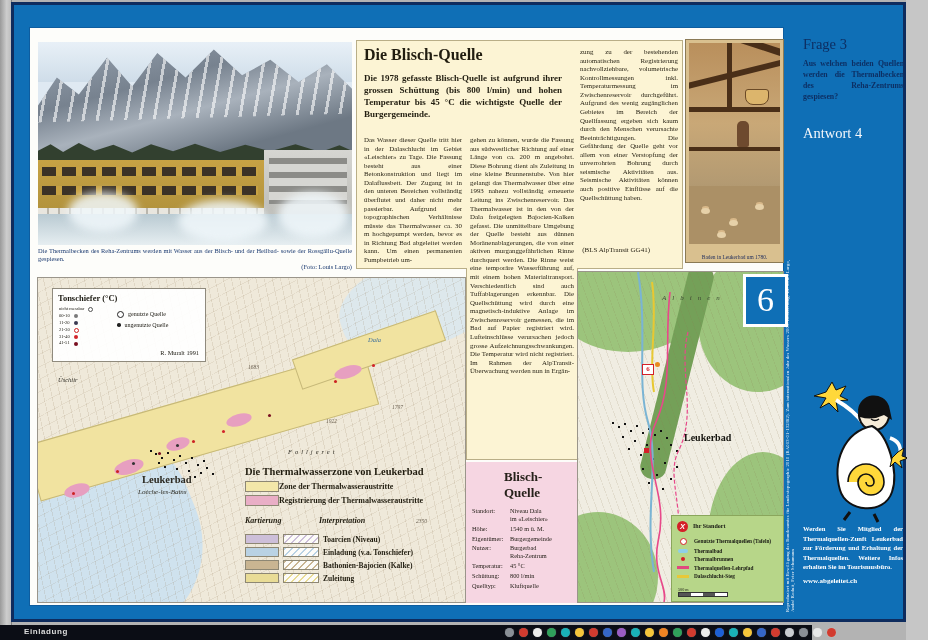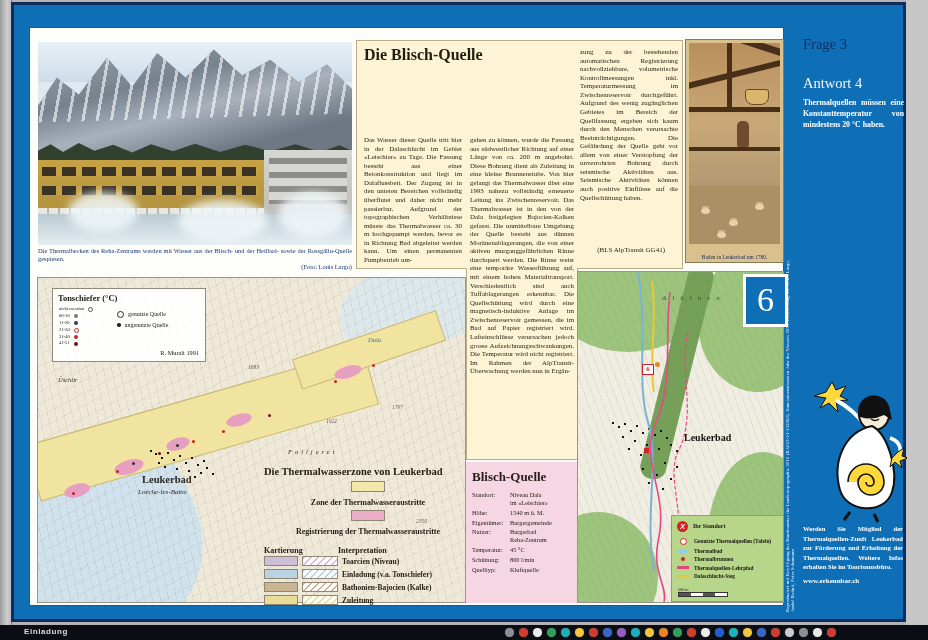--- a/index.html
+++ b/index.html
@@ -3,21 +3,21 @@
 <meta charset="utf-8">
 <style>
   html,body{margin:0;padding:0;}
   body{width:928px;height:640px;overflow:hidden;background:#b3b3b3;font-family:"Liberation Serif",serif;}
   .abs{position:absolute;}
   #stage{position:relative;width:928px;height:640px;}
 
   
   .left-strip{left:0;top:0;width:11px;height:640px;background:linear-gradient(to right,#9a9a9a,#cdcdcd 60%,#bdbdbd);border-right:1px solid #808080;}
   .right-strip{left:906px;top:0;width:22px;height:640px;background:#c6c6c6;}
-  .bottom-bar{left:0;top:625px;width:928px;height:15px;background:#0b0d15;z-index:50;}
+  .bottom-bar{left:0;top:625px;width:812px;height:15px;background:#0b0d15;z-index:50;}
   .taskbar-label{position:absolute;left:24px;top:2px;font-family:"Liberation Sans",sans-serif;font-size:8px;font-weight:bold;color:#dcdcdc;letter-spacing:.6px;}
   .dock{position:absolute;left:505px;top:3px;display:flex;gap:5px;}
   .dock span{width:9px;height:9px;border-radius:50%;display:inline-block;box-shadow:0 0 1px rgba(255,255,255,.4);}
 
   
   .poster{left:11px;top:2px;width:895px;height:620px;background:#0f6fb6;border:3px solid #0e2c5e;box-sizing:border-box;}
   .white-panel{left:30px;top:28px;width:753px;height:577px;background:#fdfdfa;box-shadow:0 0 0 1px rgba(10,40,90,.25);}
 
   
   .photo{left:38px;top:42px;width:314px;height:203px;overflow:hidden;background:#dfe9f2;}
@@ -39,25 +39,25 @@
 
   
   .yellow-top{left:356px;top:40px;width:327px;height:229px;background:#fcf4d4;border:1px solid #b9ae87;box-sizing:border-box;}
   .yellow-ext{left:466px;top:268px;width:112px;height:192px;background:#fcf4d4;border:1px solid #b9ae87;border-top:none;box-sizing:border-box;}
   .article-title{left:364px;top:46px;font-size:16px;font-weight:bold;color:#211d10;}
   .article-lede{left:364px;top:72px;width:198px;font-size:9px;font-weight:bold;line-height:1.35;color:#211d10;text-align:justify;}
   .acol{font-size:6.9px;line-height:1.24;color:#2a2517;text-align:justify;overflow:hidden;}
   .col1{left:364px;top:136px;width:98px;height:128px;}
   .col2{left:470px;top:136px;width:104px;height:318px;}
   .col3{left:580px;top:48px;width:98px;height:196px;}
-  .attribution{left:565px;top:246px;width:100px;font-size:7px;color:#2a2517;text-align:right;}
+  .attribution{left:550px;top:246px;width:100px;font-size:7px;color:#2a2517;text-align:right;}
 
   
   .pinkbox{left:466px;top:462px;width:112px;height:141px;background:#f6d6e2;box-sizing:border-box;padding:7px 6px;}
-  .pink-title{font-size:13px;font-weight:bold;color:#26211a;margin-bottom:6px;}
+  .pink-title{font-size:13px;font-weight:bold;color:#26211a;margin-bottom:6px;margin-left:32px;}
   .factgrid{display:grid;grid-template-columns:38px 1fr;row-gap:2px;font-size:6.3px;line-height:1.25;color:#26211a;}
   .pre{white-space:pre-line;}
 
   
   .map-left{left:38px;top:278px;width:427px;height:324px;background:#efe9da;overflow:hidden;box-shadow:0 0 0 1px #9a958a;}
   .ml-contours{position:absolute;inset:0;background:repeating-linear-gradient(78deg,rgba(145,120,85,.16) 0 .8px,transparent .8px 8px),repeating-linear-gradient(-28deg,rgba(145,120,85,.12) 0 .8px,transparent .8px 11px);}
   .ml-water{position:absolute;left:-30px;top:150px;width:190px;height:210px;background:#cfe2ee;border-radius:45%;transform:rotate(-22deg);}
   .ml-water2{position:absolute;left:300px;top:-20px;width:160px;height:90px;background:#d8e7f0;border-radius:45%;transform:rotate(-18deg);opacity:.8;}
   .ml-band{position:absolute;left:-12px;top:118px;width:350px;height:56px;background:#f1e3a0;border:1px solid #c6b878;transform:rotate(-16deg);}
   .ml-band2{position:absolute;left:255px;top:56px;width:150px;height:30px;background:#f1e3a0;border:1px solid #c6b878;transform:rotate(-19deg);}
@@ -75,26 +75,26 @@
   .tl-rows{position:absolute;left:6px;top:17px;font-size:4.6px;color:#1c1a12;line-height:1.5;}
   .tl-rows .r{display:flex;align-items:center;gap:4px;}
   .tl-rows .d{width:4px;height:4px;border-radius:50%;display:inline-block;}
   .tl-sym{position:absolute;left:64px;top:20px;font-size:6px;color:#1c1a12;line-height:1.8;}
   .tl-sym .r{display:flex;align-items:center;gap:4px;}
   .ring{width:5px;height:5px;border-radius:50%;border:1px solid #222;background:#fff;display:inline-block;}
   .dot{width:3.5px;height:3.5px;border-radius:50%;background:#222;display:inline-block;}
   .tl-attr{position:absolute;right:6px;bottom:5px;font-size:6.3px;color:#1c1a12;}
 
   
-  .zone-legend{left:264px;top:466px;width:208px;}
+  .zone-legend{left:245px;top:466px;width:208px;}
   .zl-title{font-size:10.5px;font-weight:bold;color:#211d10;margin-bottom:4px;}
-  .zl-row{display:flex;align-items:center;gap:6px;margin-bottom:3px;flex-direction:column;}
+  .zl-row{display:flex;align-items:center;gap:0;margin-bottom:3px;}
   .sw{width:34px;height:11px;border:1px solid #8d8774;box-sizing:border-box;flex:none;}
   .zl-row span{font-size:8px;font-weight:bold;color:#211d10;}
-  .zl-heads{display:flex;font-size:8px;font-weight:bold;color:#211d10;margin:10px 0 1px 0;}
+  .zl-heads{display:flex;font-size:8px;font-weight:bold;color:#211d10;margin:10px 0 9px 0;font-style:italic;}
   .zl-heads span:first-child{width:74px;}
   .geo-row{display:flex;align-items:center;gap:4px;margin-bottom:3px;}
   .geo-row .sw{width:34px;height:10px;}
   .geo-row .gap{width:36px;flex:none;}
   .geo-row span{font-size:7.5px;font-weight:bold;color:#211d10;}
 
   
   .map-right{left:578px;top:272px;width:205px;height:330px;background:#f0ede2;overflow:hidden;box-shadow:0 0 0 1px #9a958a;}
   .mr-contours{position:absolute;inset:0;background:repeating-linear-gradient(70deg,rgba(140,120,80,.14) 0 .8px,transparent .8px 7px);}
   .forest{position:absolute;background:#9cc47c;border-radius:50%;}
@@ -170,20 +170,21 @@
     <div class="steam" style="left:240px;top:150px;width:70px;height:46px;"></div>
   </div>
   <div class="abs photo-caption">
     <div class="l1">Die Thermalbecken des Reha-Zentrums werden mit Wasser aus der Blisch- und der Heilbad- sowie der Rossgällu-Quelle gespiesen.</div>
     <div class="l2">(Foto: Louis Largo)</div>
   </div>
 
   <div class="abs yellow-top"></div>
   <div class="abs yellow-ext"></div>
   <div class="abs article-title">Die Blisch-Quelle</div>
+  <div class="abs article-lede">Die 1978 gefasste Blisch-Quelle ist aufgrund ihrer grossen Schüttung (bis 800 l/min) und hohen Temperatur bis 45 °C die wichtigste Quelle der Burgergemeinde.</div>
   <div class="abs acol col1">Das Wasser dieser Quelle tritt hier in der Dalaschlucht im Gebiet «Leischier» zu Tage. Die Fassung besteht aus einer Betonkonstruktion und liegt im Dalaflussbett. Der Zugang ist in den unteren Bereichen vollständig überflutet und daher nicht mehr passierbar. Aufgrund der topographischen Verhältnisse müsste das Thermalwasser ca. 30 m hochgepumpt werden, bevor es in Richtung Bad abgeleitet werden kann. Um einen permanenten Pumpbetrieb um-</div>
   <div class="abs acol col2">gehen zu können, wurde die Fassung aus südwestlicher Richtung auf einer Länge von ca. 200 m angebohrt. Diese Bohrung dient als Zuleitung in eine kleine Brunnenstube. Von hier gelangt das Thermalwasser über eine 1993 nahezu vollständig erneuerte Leitung ins Zwischenreservoir. Das Thermalwasser ist in den von der Dala freigelegten Bajocien-Kalken gefasst. Die unmittelbare Umgebung der Quelle besteht aus dünnen Moränenablagerungen, die von einer aktiven murganggefährlichen Rinne durchquert werden. Die Rinne weist eine temporäre Wasserführung auf, mit einem hohen Materialtransport. Verschiedentlich sind auch Tuffablagerungen erkennbar. Die Quellschüttung wird durch eine magnetisch-induktive Anlage im Zwischenreservoir gemessen, die im Bad auf Papier registriert wird. Lufteinschlüsse verursachen jedoch grosse Aufzeichnungsschwankungen. Die Temperatur wird nicht registriert. Im Rahmen der AlpTransit-Überwachung werden nun in Ergän-</div>
   <div class="abs acol col3">zung zu der bestehenden automatischen Registrierung nachvollziehbare, volumetrische Kontrollmessungen inkl. Temperaturmessung im Zwischenreservoir durchgeführt. Aufgrund des wenig zugänglichen Gebietes im Bereich der Quellfassung ergeben sich kaum durch den Menschen verursachte Beeinträchtigungen. Die Gefährdung der Quelle geht vor allem von einer Verstopfung der unverrohrten Bohrung durch seismische Aktivitäten aus. Seismische Aktivitäten können auch positive Einflüsse auf die Quellschüttung haben.</div>
   <div class="abs attribution">(BLS AlpTransit GG41)</div>
 
   <div class="abs pinkbox">
     <div class="pink-title">Blisch-Quelle</div>
     <div class="factgrid">
       <div>Standort:</div>
         <div class="pre">Niveau Dala
@@ -388,22 +389,22 @@
       <div class="bather" style="left:28px;bottom:6px;"></div>
       <div style="position:absolute;left:48px;top:78px;width:12px;height:26px;background:#6e4a2e;border-radius:5px 5px 2px 2px;"></div>
     </div>
     <div class="pt-caption">Baden in Leukerbad um 1780.</div>
   </div>
 
   <div class="abs credits">Reproduziert mit Bewilligung des Bundesamtes für Landestopographie 2010 (BA013-01-132/B2). Zum internationalen Jahr des Wassers 2003. Bearbeitung: Dr. Louis Largo, André Roduit, Peter Schumann</div>
 
   <div class="abs frage">
     <div class="q-head">Frage 3</div>
+    <div class="q-body">Aus welchen beiden Quellen werden die Thermalbecken des Reha-Zentrums gespiesen?</div>
     <div class="a-head">Antwort 4</div>
-    <div class="a-body">Thermalquellen müssen eine Konstanttemperatur von mindestens 20 °C haben.</div>
   </div>
 
   <div class="abs mascot">
     <svg viewBox="0 0 95 150" width="95" height="150">
       <polygon points="14,18 20,8 24,16 34,12 28,22 36,26 24,27 26,38 17,29 8,34 14,24 2,22" fill="#ffd83a" stroke="#111" stroke-width="1"></polygon>
       <path d="M24,26 C38,34 46,42 52,50" stroke="#fff" stroke-width="4" fill="none"></path>
       <path d="M62,26 a15,15 0 1 0 0.1,0" fill="#f7ecd8" stroke="#111" stroke-width="2"></path>
       <path d="M46,36 a16,16 0 0 1 31,-4 l3,14 -8,-5 q-12,6 -24,2 z" fill="#111"></path>
       <circle cx="58" cy="38" r="1.6" fill="#111"></circle>
         <circle cx="68" cy="38" r="1.6" fill="#111"></circle>
@@ -411,21 +412,21 @@
       <path d="M60,52 C32,58 20,88 28,116 C34,138 72,142 80,118 C87,98 76,60 60,52 Z" fill="#ffffff" stroke="#111" stroke-width="2"></path>
       <path d="M54,108 m-18,0 a18,18 0 1 1 36,0 a13,13 0 1 1 -26,0 a8,8 0 1 1 16,0 a4,4 0 1 1 -8,0" stroke="#111" stroke-width="1.6" fill="#ffd83a"></path>
       <path d="M78,64 q12,4 10,16" stroke="#fff" stroke-width="3.5" fill="none"></path>
       <polygon points="86,78 92,74 90,82 96,84 88,87 90,94 83,88 78,93 80,84" fill="#ffd83a" stroke="#111" stroke-width="1"></polygon>
       <path d="M38,138 l-6,8 M62,140 l4,8" stroke="#111" stroke-width="3"></path>
     </svg>
   </div>
 
   <div class="abs membership">
     <span>Werden Sie Mitglied der Thermalquellen-Zunft Leukerbad zur Förderung und Erhaltung der Thermalquellen. Weitere Infos erhalten Sie im Tourismusbüro.</span>
-    <div class="website">www.erkennbar.ch</div>
+    <div class="website">www.abgeleitet.ch</div>
   </div>
 
   <div class="abs bottom-bar">
     <div class="taskbar-label">Einladung</div>
     <div class="dock" id="dock">
         <span style="background: rgb(138, 143, 150);"></span>
         <span style="background: rgb(210, 59, 47);"></span>
         <span style="background: rgb(236, 236, 236);"></span>
         <span style="background: rgb(47, 160, 90);"></span>
         <span style="background: rgb(25, 178, 184);"></span>

